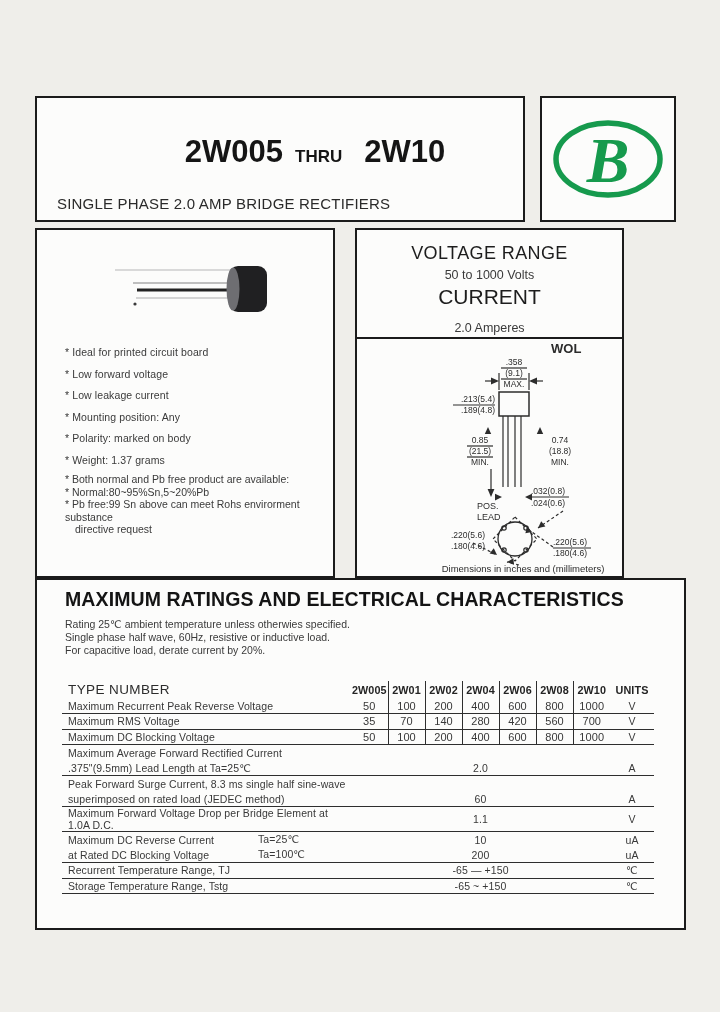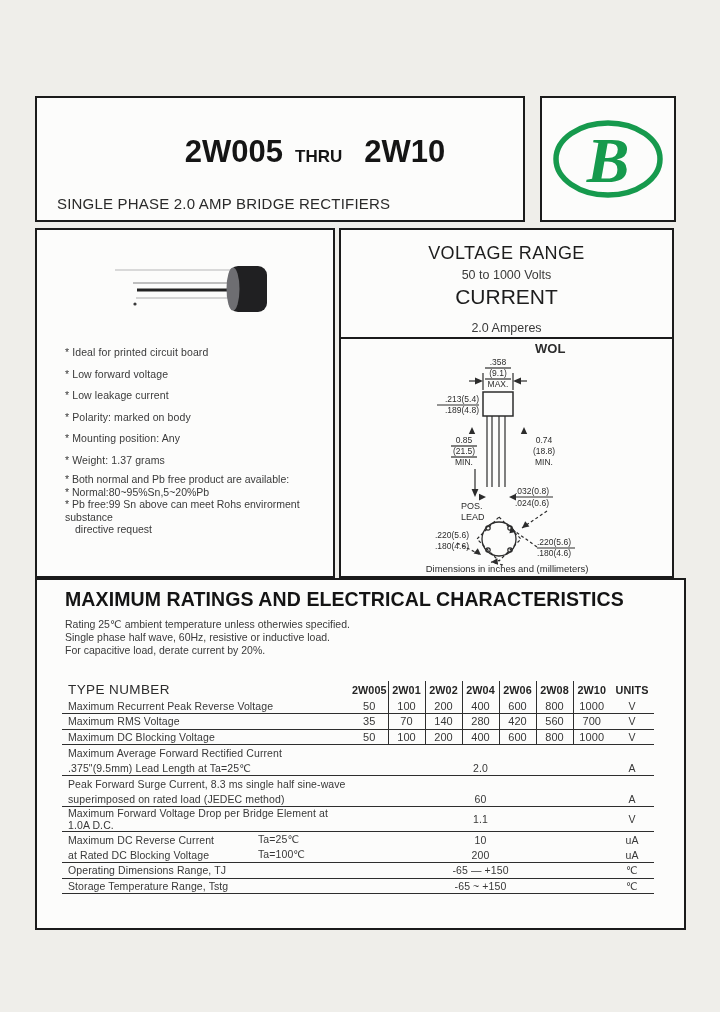--- a/index.html
+++ b/index.html
@@ -39,21 +39,21 @@
   #logo-box{left:540px;top:96px;width:136px;height:126px;display:flex;align-items:center;justify-content:center;}
   
   #left-box{left:35px;top:228px;width:300px;height:350px;}
   #features-heading{font-size:20px;font-weight:bold;margin:2px 0 10px 28px;color:#161616;letter-spacing:0.3px;}
   .features-list{list-style:none;margin-left:28px;}
   .features-list li{font-size:10.5px;color:var(--soft);margin-bottom:9.5px;letter-spacing:0.1px;}
   .pbfree{margin-left:28px;margin-top:-2px;}
   .pbfree div{font-size:10.5px;color:var(--soft);line-height:12.5px;}
   .pbfree .indent{padding-left:10px;}
   
-  #right-box{left:339px;top:228px;width:335px;height:350px;}
+  #right-box{left:355px;top:228px;width:269px;height:350px;}
   #voltage-section{height:109px;border-bottom:2px solid #1b1b1b;text-align:center;padding-top:13px;}
   .vr-label{font-size:18px;letter-spacing:0.4px;color:#1d1d1d;}
   .vr-value{font-size:12.5px;margin-top:4px;color:var(--soft);text-align:center;}
   .cur-label{font-size:21px;margin-top:3px;color:#1d1d1d;}
   .cur-value{font-size:12.5px;margin-top:12px;color:var(--soft);}
   
   #bottom-box{left:35px;top:578px;width:651px;height:352px;}
   #ratings-heading{
     font-size:19.5px;font-weight:bold;color:#141414;
     margin:8px 0 7px 28px;letter-spacing:0.1px;
@@ -107,22 +107,22 @@
     <line x1="100" y1="60" x2="196" y2="60" stroke="#222222" stroke-width="3.2"></line>
     <line x1="99" y1="68" x2="194" y2="68" stroke="#d4d4d4" stroke-width="2"></line>
     <circle cx="98" cy="74" r="1.6" fill="#3a3a3a"></circle>
     <rect x="192" y="36" width="38" height="46" rx="9" fill="#202022"></rect>
     <ellipse cx="196" cy="59" rx="6.5" ry="21.5" fill="#6e6e72"></ellipse>
   </svg>
   <ul class="features-list">
     <li>* Ideal for printed circuit board</li>
     <li>* Low forward voltage</li>
     <li>* Low leakage current</li>
+    <li>* Mounting position: Any</li>
     <li>* Polarity: marked on body</li>
-    <li>* Mounting position: Any</li>
     <li>* Weight: 1.37 grams</li>
   </ul>
   <div class="pbfree">
     <div>* Both normal and Pb free product are available:</div>
     <div>* Normal:80~95%Sn,5~20%Pb</div>
     <div>* Pb free:99 Sn above can meet Rohs envirorment substance</div>
     <div class="indent">directive request</div>
   </div>
 </div>
 
@@ -314,21 +314,21 @@
           <td class="lbl"><span class="lbl-text">Maximum DC Reverse Current</span><span class="cond">Ta=25℃</span></td>
           <td class="merged" colspan="7">10</td>
           <td class="unit">uA</td>
         </tr>
         <tr>
           <td class="lbl"><span class="lbl-text">at Rated DC Blocking Voltage</span><span class="cond">Ta=100℃</span></td>
           <td class="merged" colspan="7">200</td>
           <td class="unit">uA</td>
         </tr>
         <tr>
-          <td class="lbl">Operating Dimensions Range, TJ</td>
+          <td class="lbl">Recurrent Temperature Range, TJ</td>
           <td class="merged" colspan="7">-65 — +150</td>
           <td class="unit">℃</td>
         </tr>
         <tr>
           <td class="lbl">Storage Temperature Range, Tstg</td>
           <td class="merged" colspan="7">-65 ~ +150</td>
           <td class="unit">℃</td>
         </tr>
       </tbody>
   </table>

